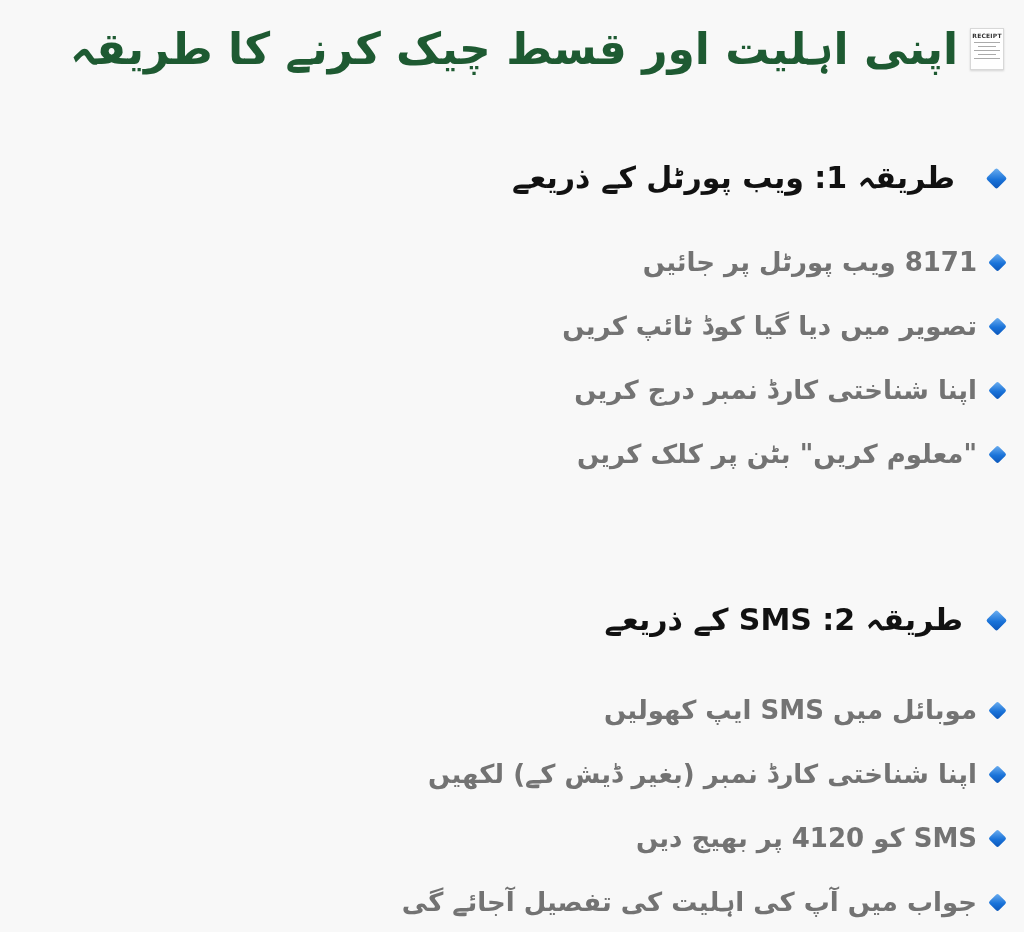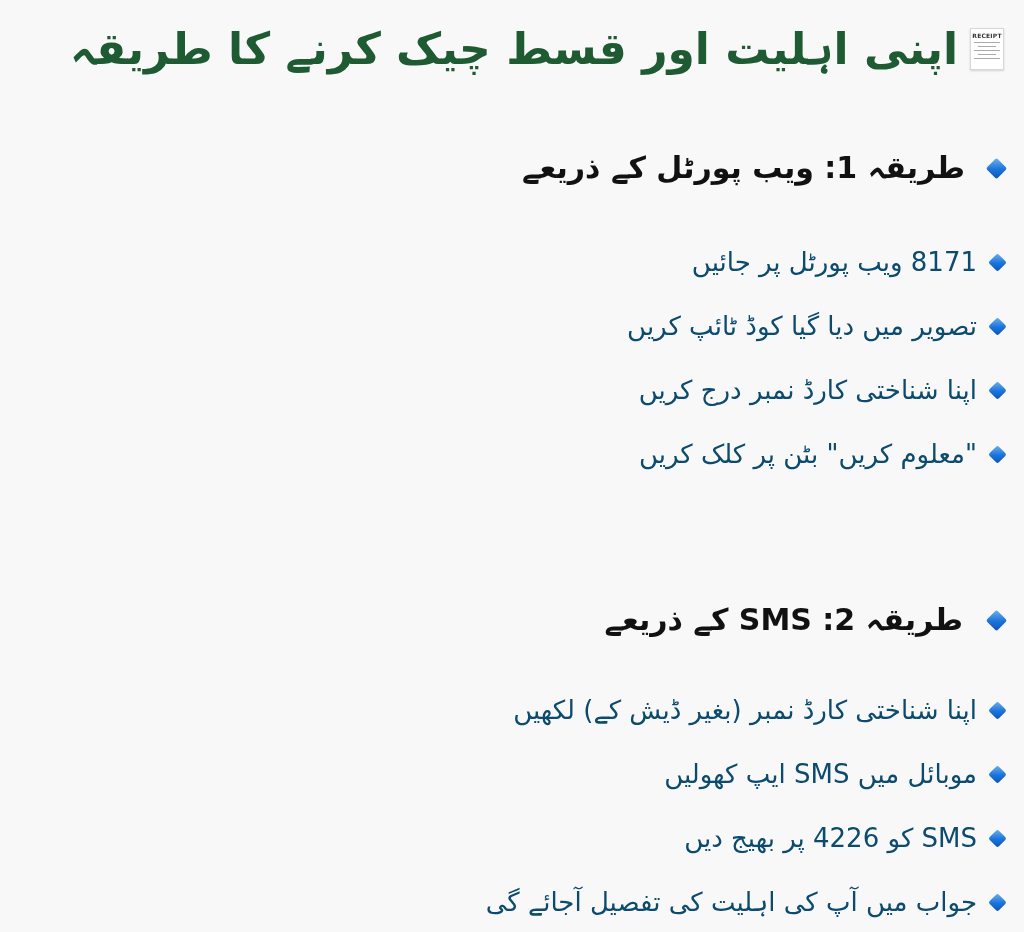--- a/index.html
+++ b/index.html
@@ -112,23 +112,24 @@
     height: 64px;
   }
   .step-item .diamond {
     margin-left: 14px;
     width: 13px;
     height: 13px;
   }
   .step-item .step-text {
     font-family: "DejaVu Sans", sans-serif;
     font-size: 26px;
-    color: #0c4a6e;
+    color: #737373;
     white-space: nowrap;
     line-height: 40px;
+    font-weight: bold;
   }
   #section1-heading { top: 138px; }
   #section1-list { top: 230px; }
   #section2-heading { top: 588px; }
   #section2-list { top: 678px; }
 </style>
 </head>
 <body>
 
 <div class="page">
@@ -140,21 +141,21 @@
       <span class="r-line short"></span>
       <span class="r-line"></span>
       <span class="r-line short"></span>
       <span class="r-line"></span>
     </div>
     <h1 class="page-title" style="margin:0;">اپنی اہلیت اور قسط چیک کرنے کا طریقہ</h1>
   </div>
 
   <div class="section-heading" id="section1-heading">
     <span class="diamond"></span>
-    <h2 class="heading-text" style="margin:6px;">طریقہ 1: ویب پورٹل کے ذریعے</h2>
+    <h2 class="heading-text" style="margin:16px;">طریقہ 1: ویب پورٹل کے ذریعے</h2>
   </div>
 
   <ul class="step-list" id="section1-list">
     <li class="step-item">
       <span class="diamond"></span>
       <span class="step-text">8171 ویب پورٹل پر جائیں</span>
     </li>
     <li class="step-item">
       <span class="diamond"></span>
       <span class="step-text">تصویر میں دیا گیا کوڈ ٹائپ کریں</span>
@@ -170,29 +171,29 @@
   </ul>
 
   <div class="section-heading" id="section2-heading">
     <span class="diamond"></span>
     <h2 class="heading-text" style="margin:8px;">طریقہ 2: SMS کے ذریعے</h2>
   </div>
 
   <ul class="step-list" id="section2-list">
     <li class="step-item">
       <span class="diamond"></span>
+      <span class="step-text">موبائل میں SMS ایپ کھولیں</span>
+    </li>
+    <li class="step-item">
+      <span class="diamond"></span>
       <span class="step-text">اپنا شناختی کارڈ نمبر (بغیر ڈیش کے) لکھیں</span>
     </li>
     <li class="step-item">
       <span class="diamond"></span>
-      <span class="step-text">موبائل میں SMS ایپ کھولیں</span>
-    </li>
-    <li class="step-item">
-      <span class="diamond"></span>
-      <span class="step-text">SMS کو 4226 پر بھیج دیں</span>
+      <span class="step-text">SMS کو 4120 پر بھیج دیں</span>
     </li>
     <li class="step-item">
       <span class="diamond"></span>
       <span class="step-text">جواب میں آپ کی اہلیت کی تفصیل آجائے گی</span>
     </li>
   </ul>
 
 </div>
 
 </body></html>

